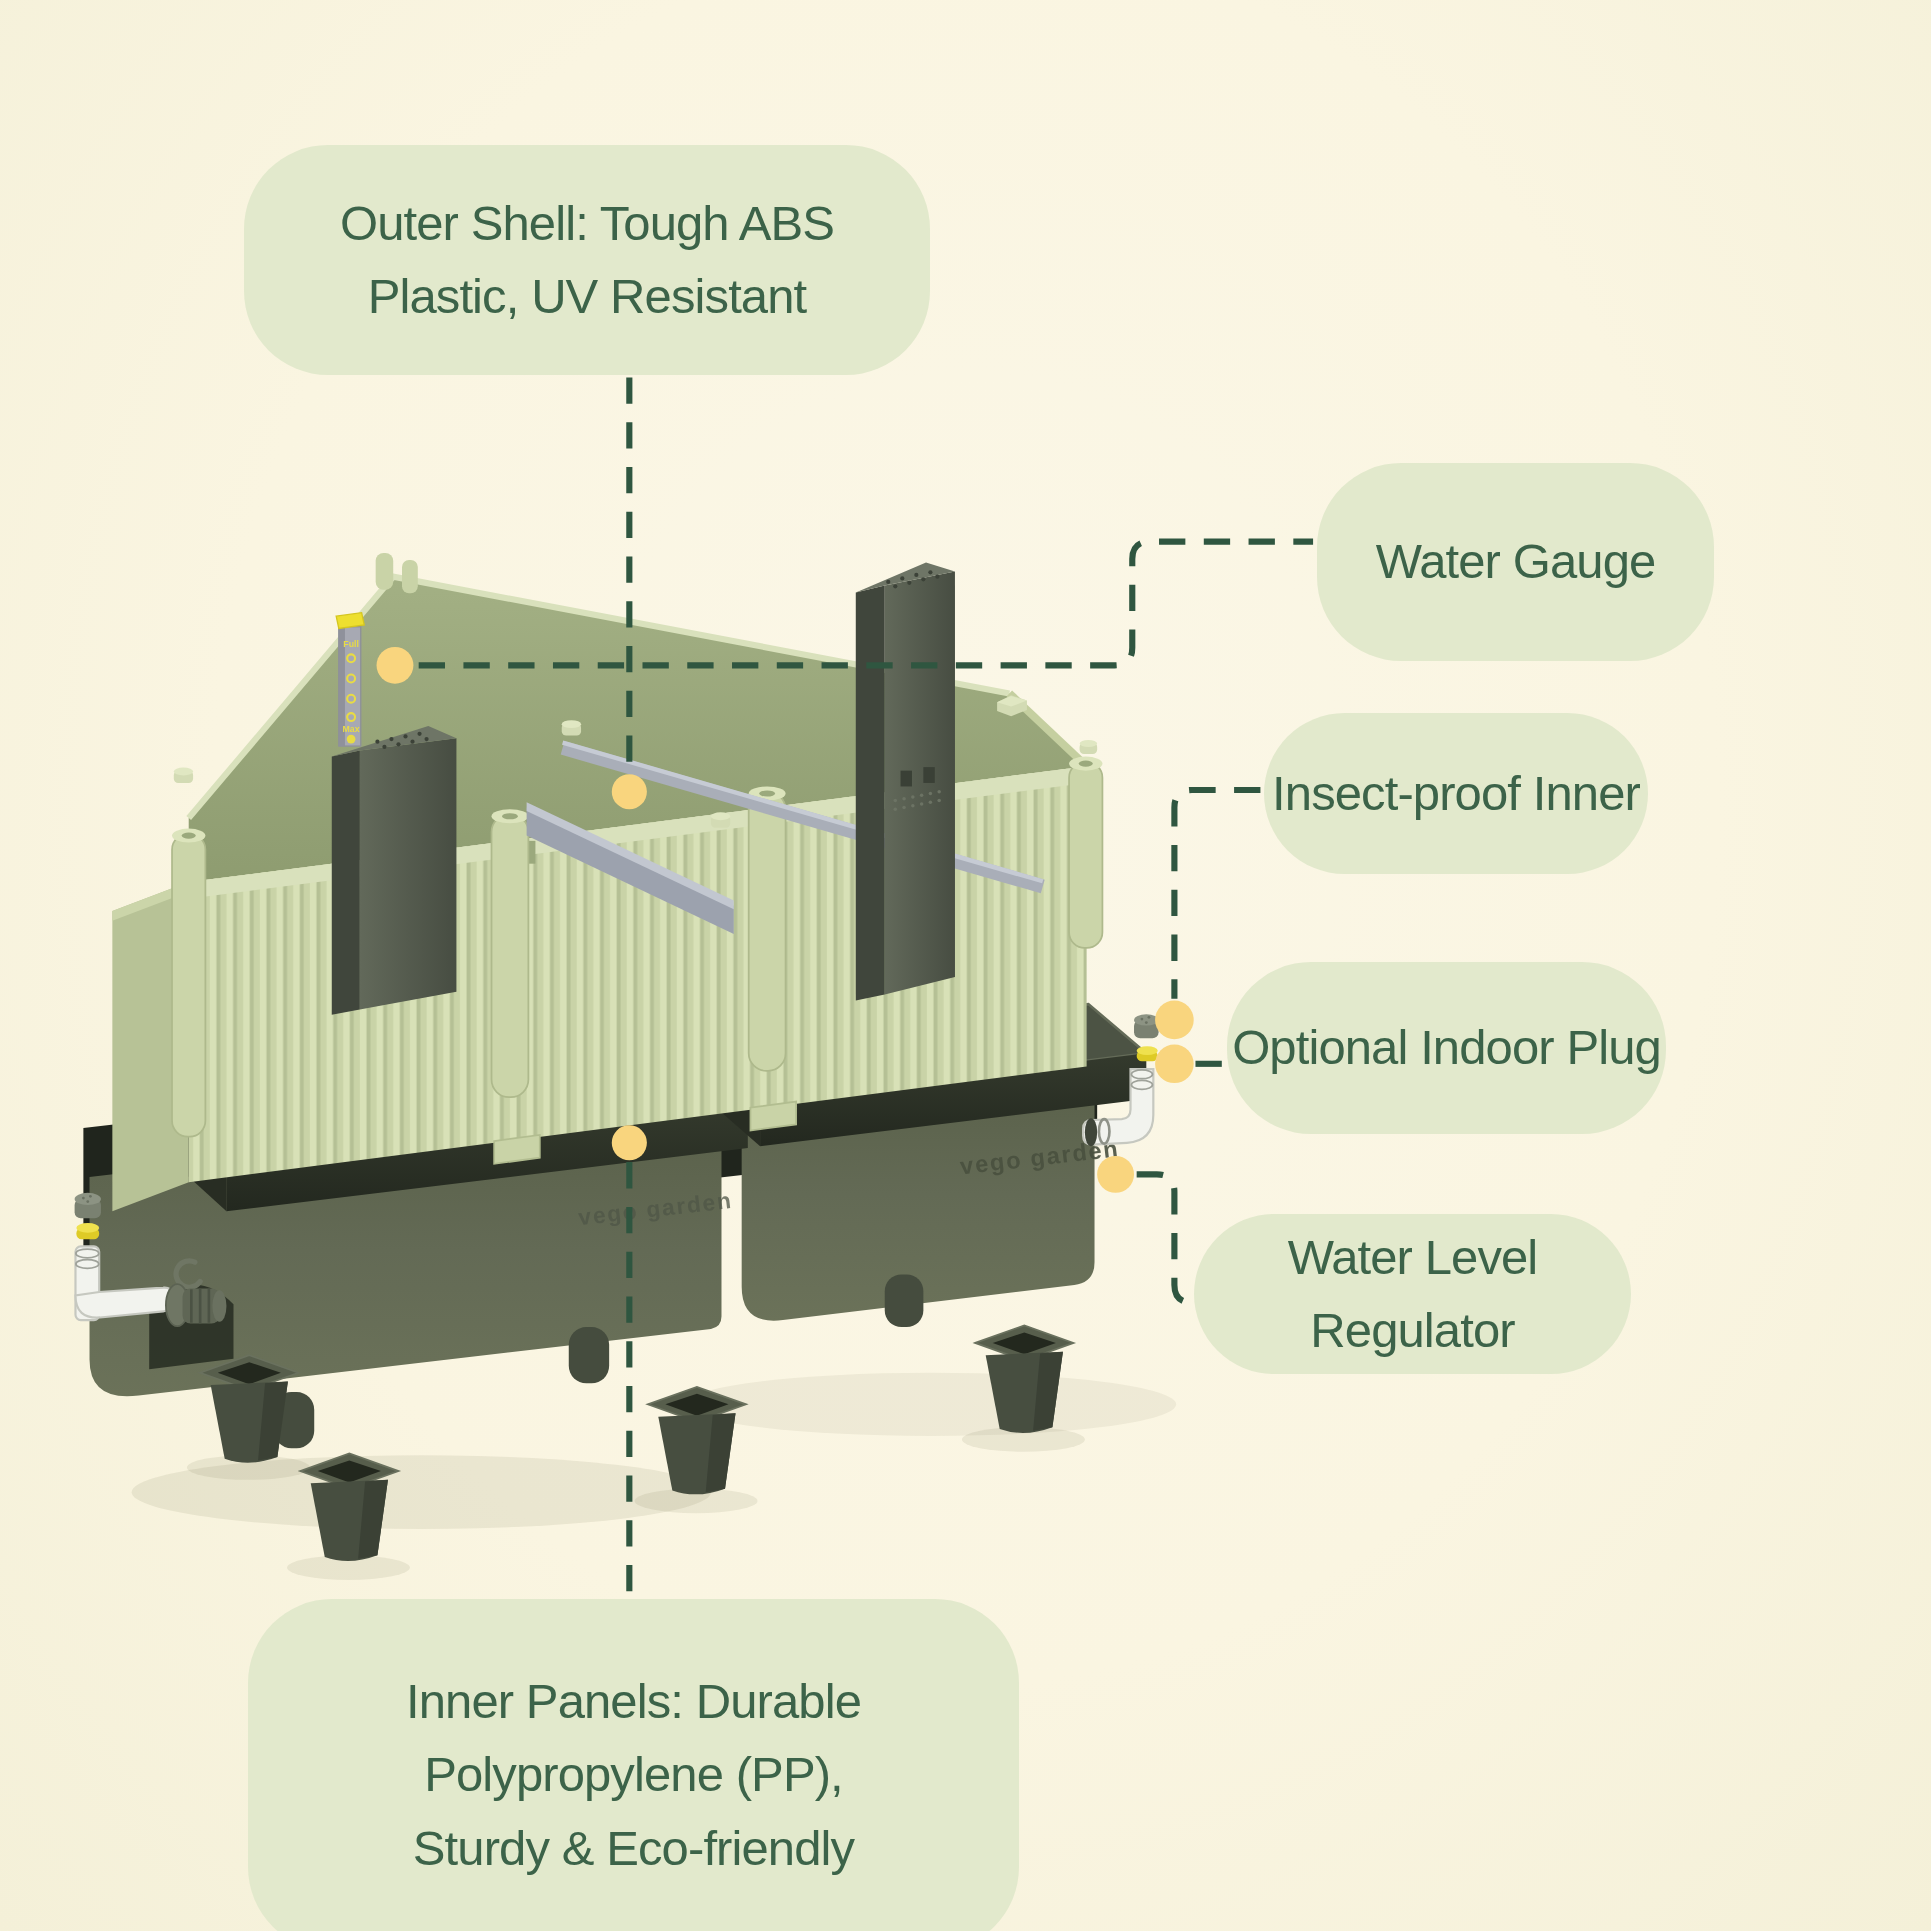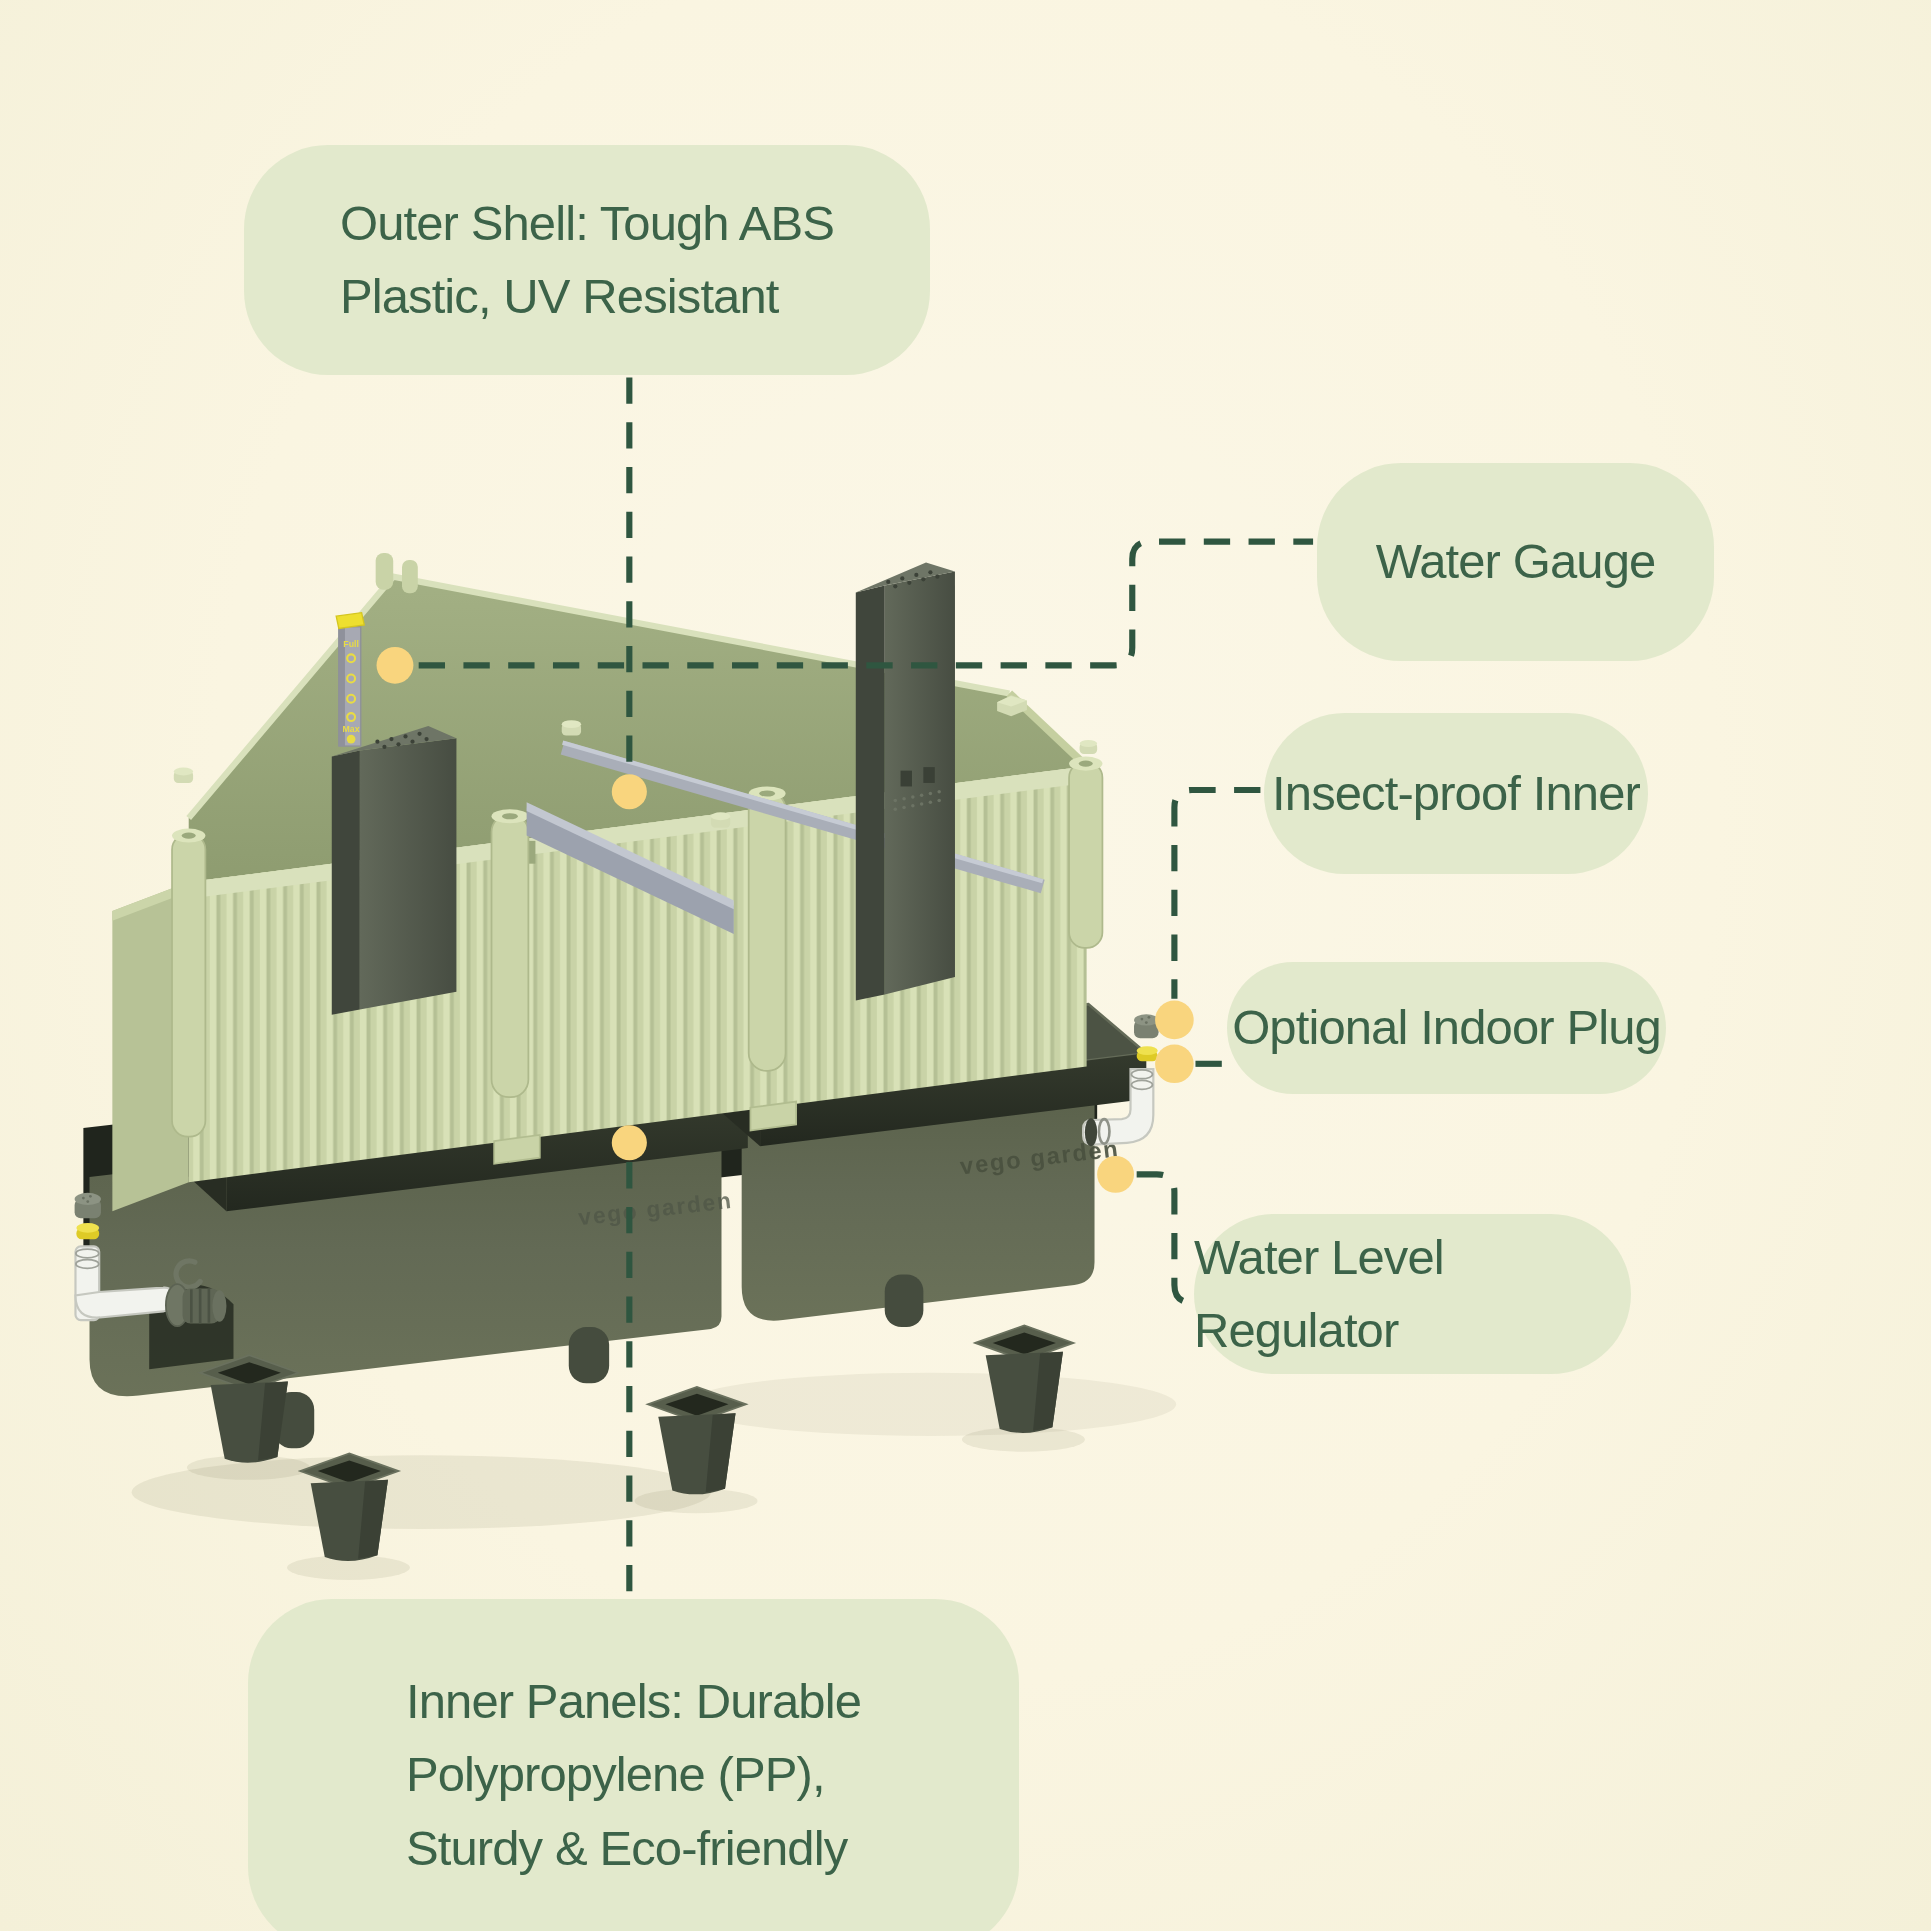--- a/index.html
+++ b/index.html
@@ -1,21 +1,21 @@
 <!DOCTYPE html>
 <html style="font-size:14px"><head>
 <meta charset="utf-8">
 <style>
   html,body{margin:0;padding:0;background:#FAF5E1;}
   #stage{position:relative;width:1931px;height:1931px;overflow:hidden;
          background:radial-gradient(ellipse at 50% 42%, #FBF7E7 0%, #FAF5E1 55%, #F4F0D8 100%);
          font-family:"Liberation Sans", sans-serif;}
   #scene{position:absolute;left:0;top:0;width:1931px;height:1931px;}
   .callout{position:absolute;display:flex;align-items:center;justify-content:center;
-           background:#E2E9CC;border-radius:84px;}
+           background:#E2E9CC;border-radius:84px;text-align:center;}
   .callout .lbl{color:#3C6349;font-size:49px;line-height:1.5;font-weight:500;
                 letter-spacing:-0.9px;white-space:pre-line;}
 </style>
 </head>
 <body>
 
 <div id="stage">
 
 <svg id="scene" viewBox="0 0 2200 2200" aria-hidden="true">
   <defs>
@@ -284,21 +284,21 @@
 </div>
 
 <div class="callout" style="left:1317px;top:463px;width:397px;height:198px;">
   <div class="lbl">Water Gauge</div>
 </div>
 
 <div class="callout" style="left:1264px;top:713px;width:384px;height:161px;">
   <div class="lbl">Insect-proof Inner</div>
 </div>
 
-<div class="callout" style="left:1227px;top:962px;width:439px;height:132px;">
+<div class="callout" style="left:1227px;top:962px;width:439px;height:172px;">
   <div class="lbl">Optional Indoor Plug</div>
 </div>
 
 <div class="callout" style="left:1194px;top:1214px;width:437px;height:160px;">
   <div class="lbl">Water Level Regulator</div>
 </div>
 
 <div class="callout" style="left:248px;top:1599px;width:771px;height:352px;">
   <div class="lbl">Inner Panels: Durable
 Polypropylene (PP),

